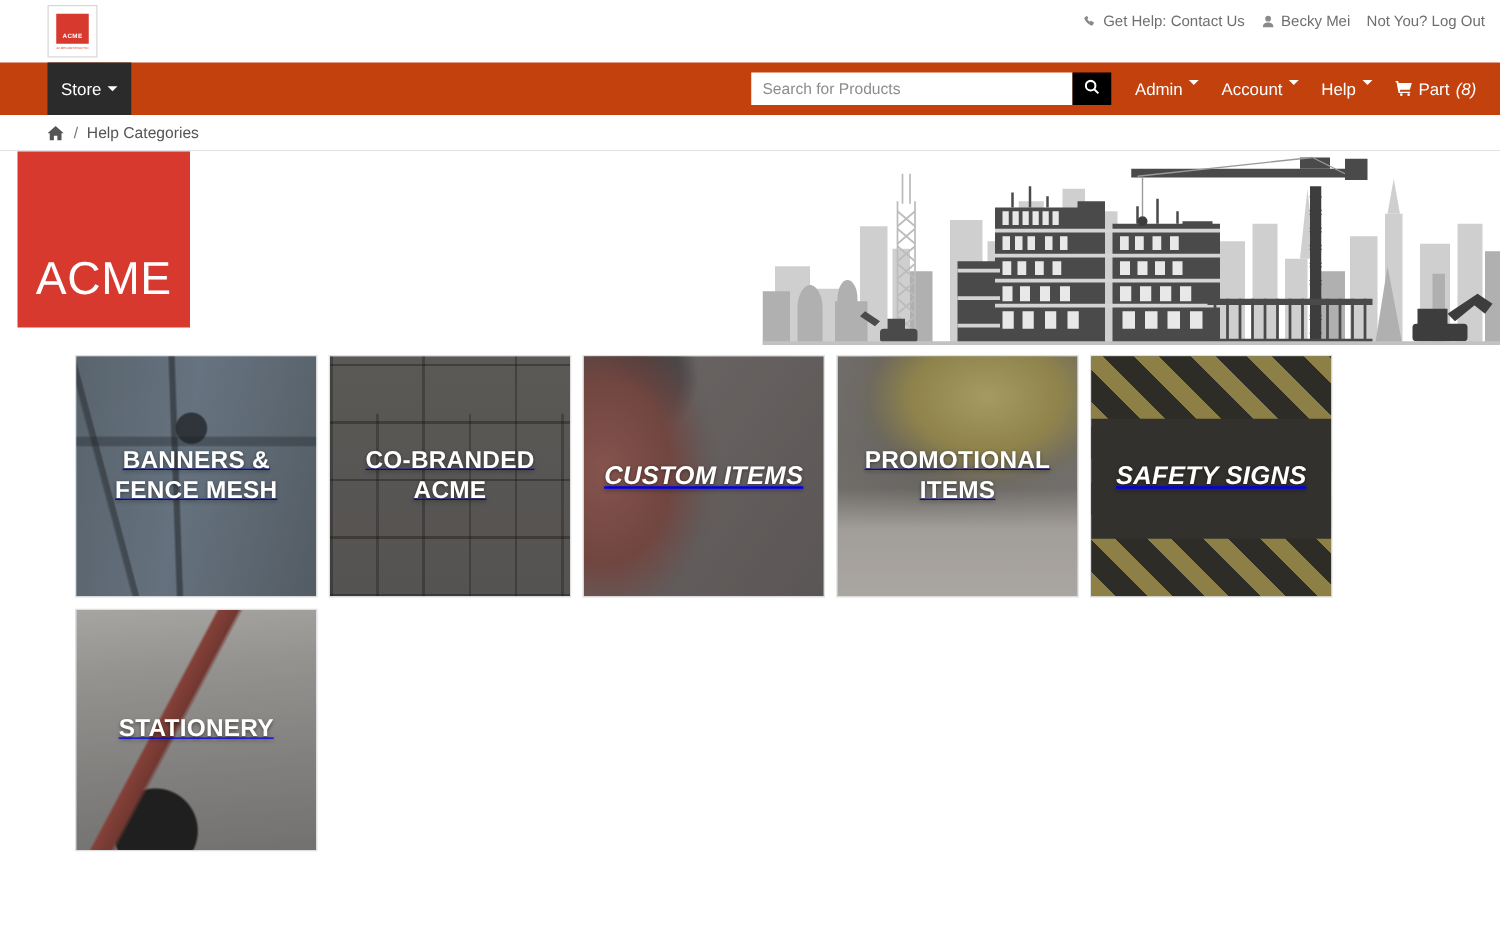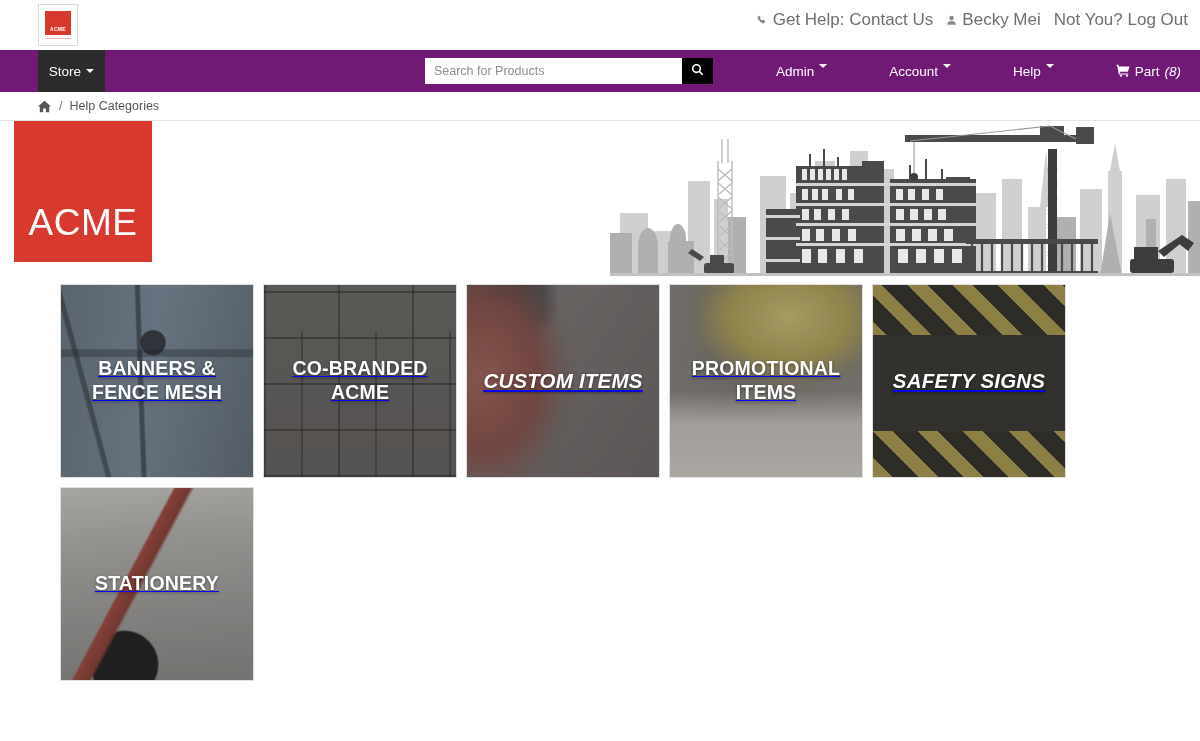--- a/index.html
+++ b/index.html
@@ -42,38 +42,38 @@
     color: #d8392f;
     text-align: center;
     margin-top: 2px;
     letter-spacing: .1px;
     white-space: nowrap;
     overflow: hidden;
   }
   .util-links {
     position: absolute; right: 12px; top: 10px;
     display: flex; align-items: flex-start;
-    font-size: 17px;
+    font-size: 12px;
     color: #6f6f6f;
   }
   .util-links .ulink {
     display: flex; align-items: center;
     margin-left: 13px;
     color: #6f6f6f;
     text-decoration: none;
     white-space: nowrap;
   }
   .util-links .ic { margin-right: 5px; display: inline-flex; }
   .util-links .ic svg { fill: #8a8a8a; }
 
   
   .navbar {
     position: relative;
     height: 42px;
-    background: #701a75;
+    background: #c2410c;
     padding-left: 16px;
   }
   .store-btn {
     position: absolute; left: 38px; top: 0;
     height: 42px; width: 67px;
     background: #2b2b2b;
     color: #ffffff;
     display: flex; align-items: center; justify-content: center;
     font-size: 13.5px;
     cursor: pointer;
@@ -82,21 +82,21 @@
     display: inline-block;
     width: 0; height: 0;
     margin-left: 5px;
     border-left: 4px solid transparent;
     border-right: 4px solid transparent;
     border-top: 4px solid currentColor;
   }
   .nav-right {
     position: absolute; right: 10px; top: 0;
     height: 42px;
-    display: flex; align-items: center; gap: 44px;
+    display: flex; align-items: center;
   }
   .search-wrap {
     display: flex; height: 26px; margin-right: 10px;
   }
   .search-input {
     width: 257px; height: 26px;
     border: none; outline: none;
     padding: 0 9px;
     font-size: 12.5px;
     color: #555;

